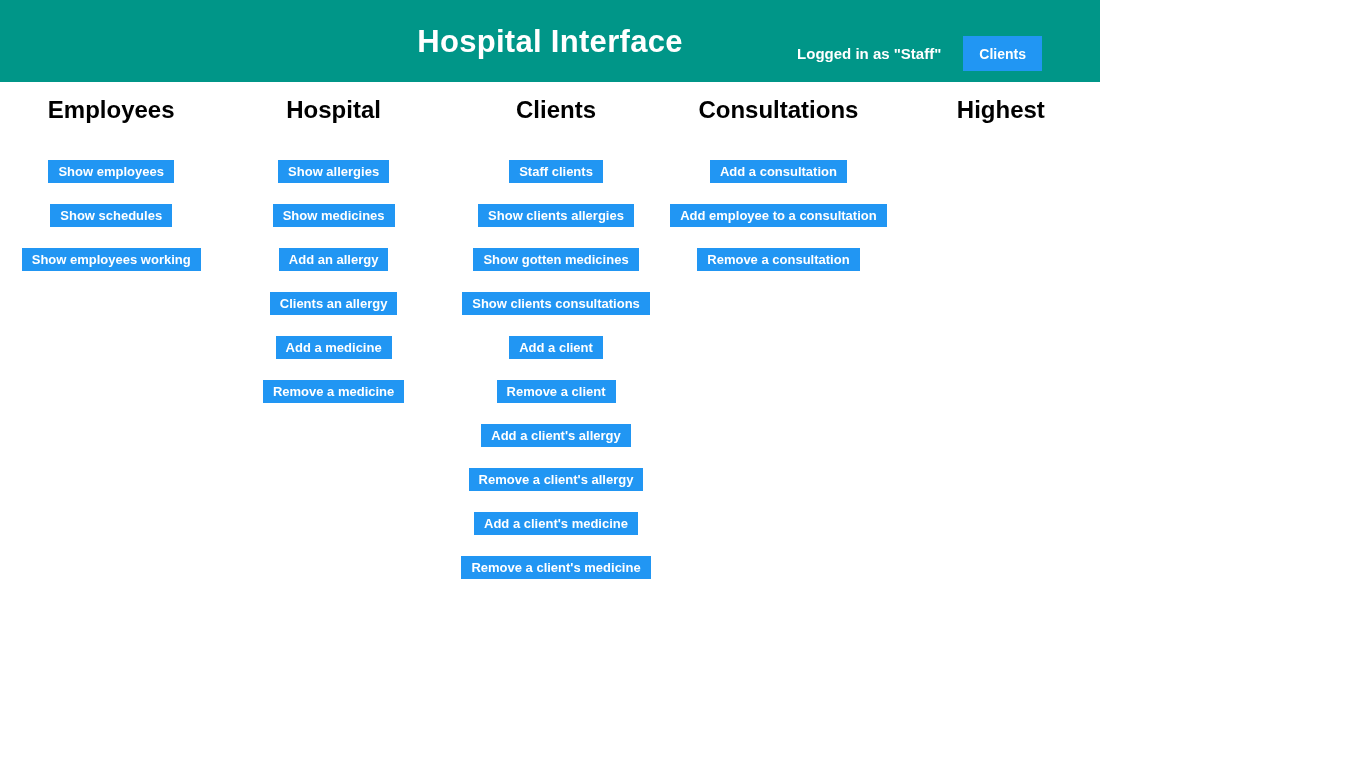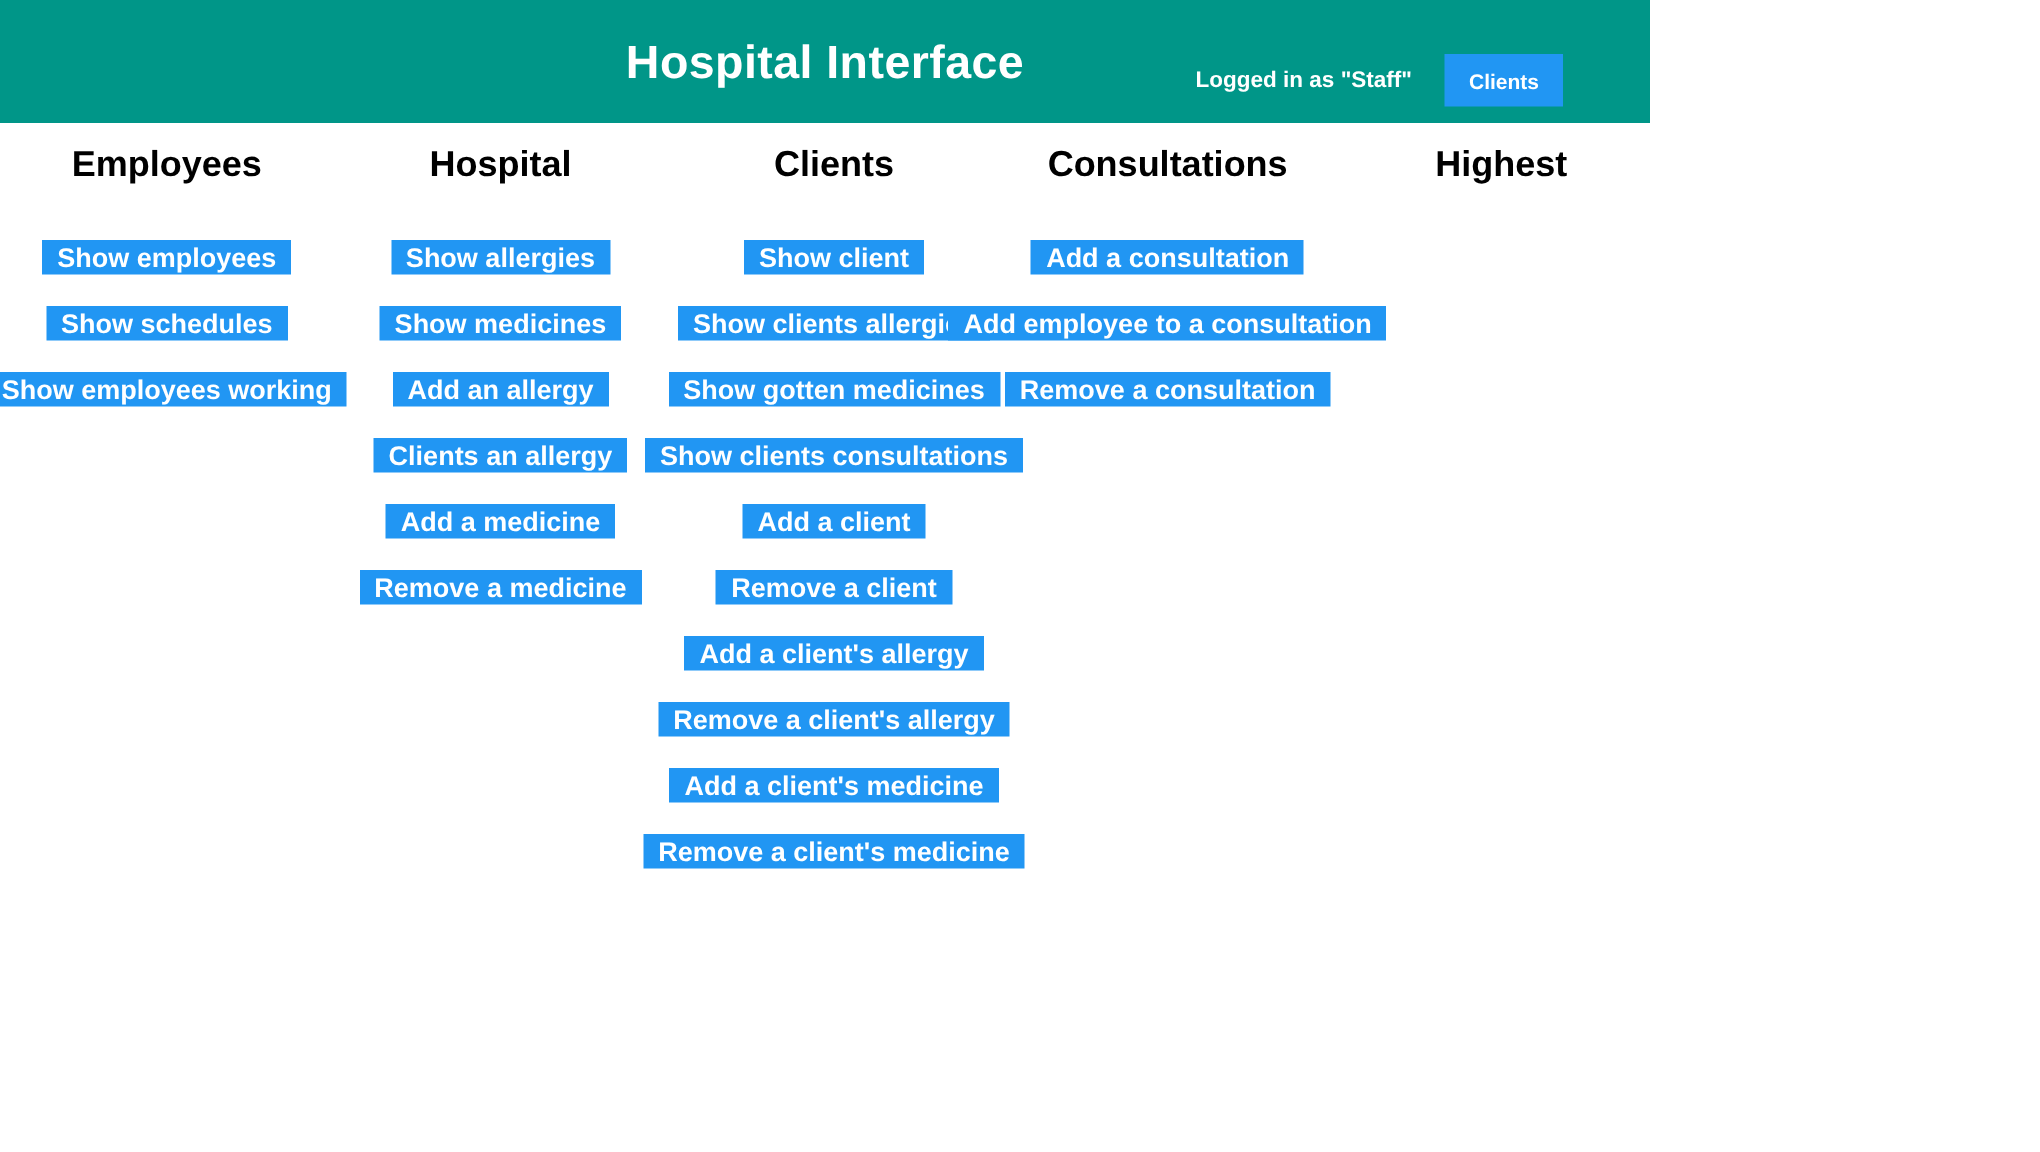--- a/index.html
+++ b/index.html
@@ -95,21 +95,21 @@
     align-items: center;
     gap: 21px;
     width: 100%;
   }
   .action-button {
     background: #2196f3;
     color: #ffffff;
     border: none;
     border-radius: 0;
     font-family: inherit;
-    font-size: 18px;
+    font-size: 13px;
     font-weight: bold;
     line-height: 1;
     height: 23px;
     padding: 0 10px;
     cursor: pointer;
     white-space: nowrap;
     display: inline-flex;
     align-items: center;
     justify-content: center;
   }
@@ -143,21 +143,21 @@
           <button class="action-button">Show medicines</button>
           <button class="action-button">Add an allergy</button>
           <button class="action-button">Clients an allergy</button>
           <button class="action-button">Add a medicine</button>
           <button class="action-button">Remove a medicine</button>
         </div>
       </section>
       <section class="column">
         <h2 class="column-title">Clients</h2>
         <div class="btn-list">
-          <button class="action-button">Show client</button>
+          <button class="action-button">Staff clients</button>
           <button class="action-button">Show clients allergies</button>
           <button class="action-button">Show gotten medicines</button>
           <button class="action-button">Show clients consultations</button>
           <button class="action-button">Add a client</button>
           <button class="action-button">Remove a client</button>
           <button class="action-button">Add a client's allergy</button>
           <button class="action-button">Remove a client's allergy</button>
           <button class="action-button">Add a client's medicine</button>
           <button class="action-button">Remove a client's medicine</button>
         </div>

